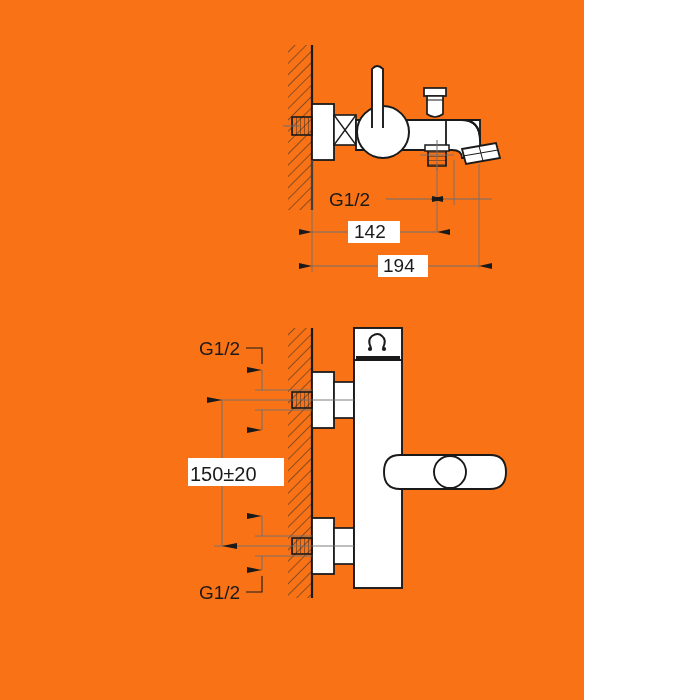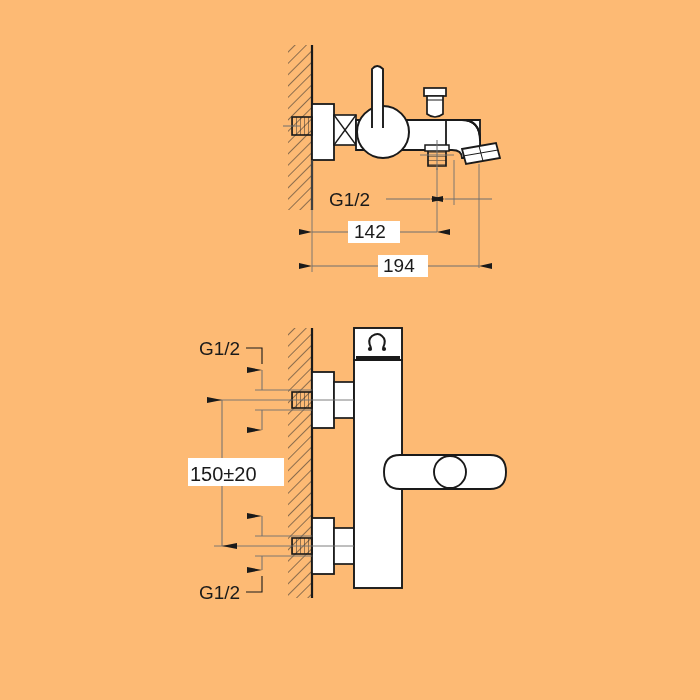--- a/index.html
+++ b/index.html
@@ -2,23 +2,23 @@
 <html><head>
 <meta charset="utf-8">
 <style>
   html, body {
     margin: 0;
     padding: 0;
     background: #ffffff;
   }
   #root {
     position: relative;
-    width: 700px;
+    width: 584px;
     height: 700px;
-    background: #fdba74;
+    background: #f97316;
     font-family: "Liberation Sans", sans-serif;
     overflow: hidden;
   }
   svg.drawing {
     position: absolute;
     left: 0;
     top: 0;
     width: 700px;
     height: 700px;
   }

